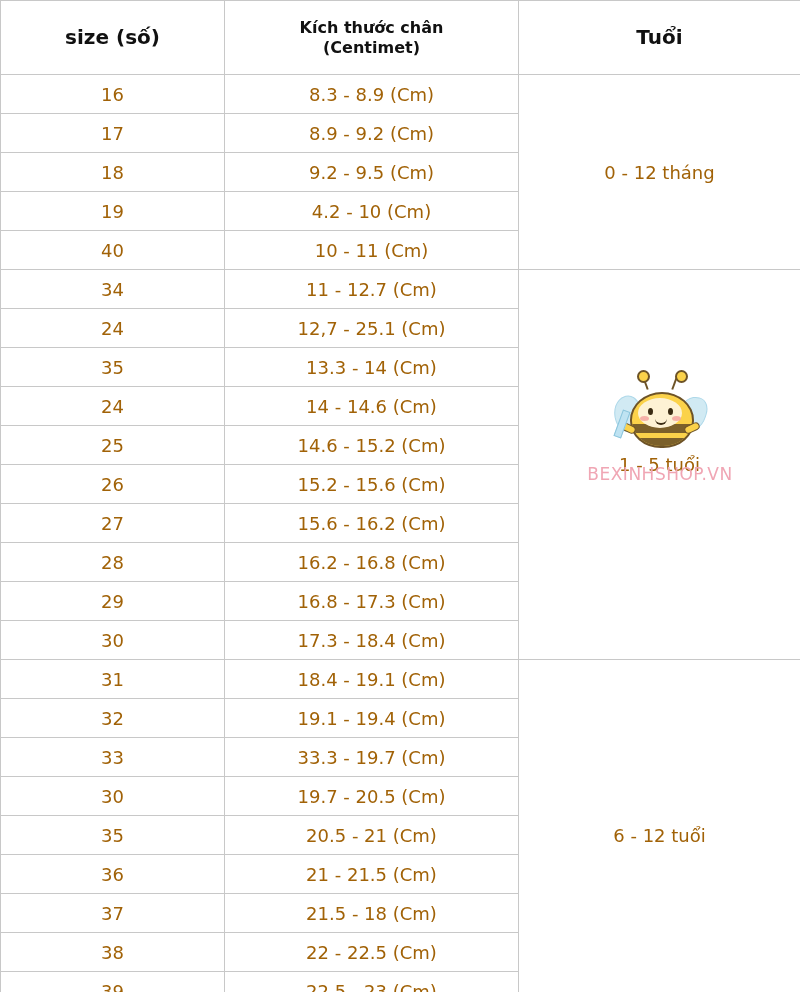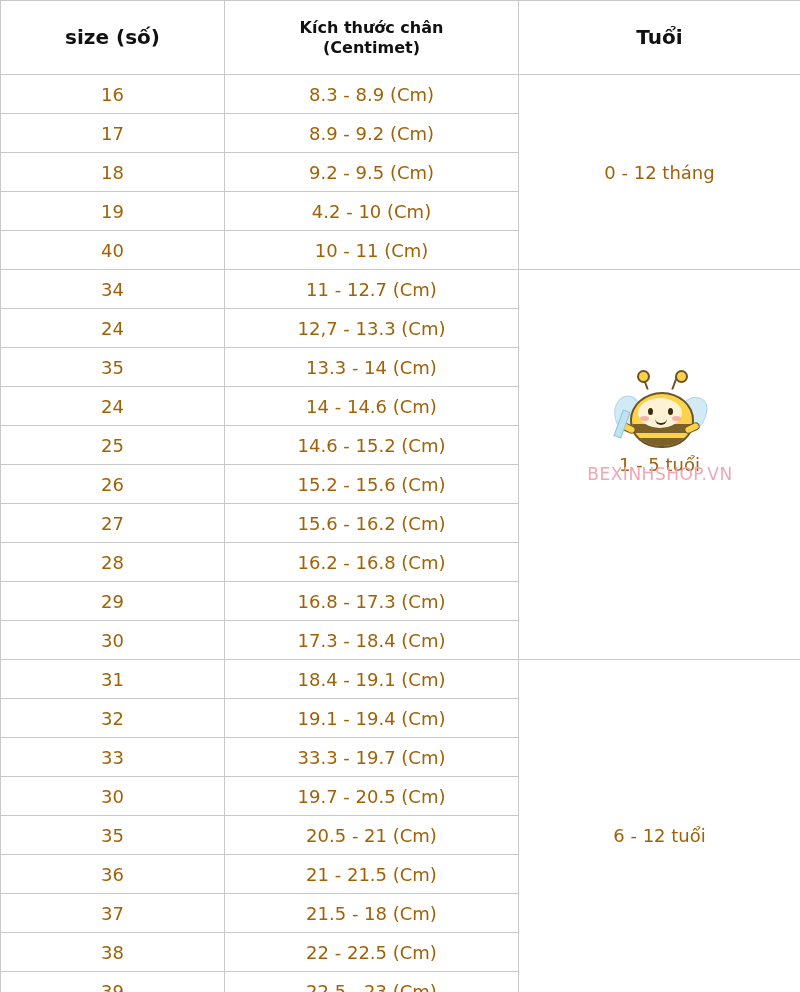--- a/index.html
+++ b/index.html
@@ -257,21 +257,21 @@
 
       <tr>
         <td>34</td>
         <td>11 - 12.7  (Cm)</td>
         <td class="age-cell" rowspan="10">
           <span class="age-label">1 - 5 tuổi</span>
         </td>
       </tr>
       <tr>
         <td>24</td>
-        <td>12,7 - 13.3 (Cm)</td>
+        <td>12,7 - 25.1 (Cm)</td>
       </tr>
       <tr>
         <td>35</td>
         <td>13.3 - 14 (Cm)</td>
       </tr>
       <tr>
         <td>24</td>
         <td>14 - 14.6 (Cm)</td>
       </tr>
       <tr>

